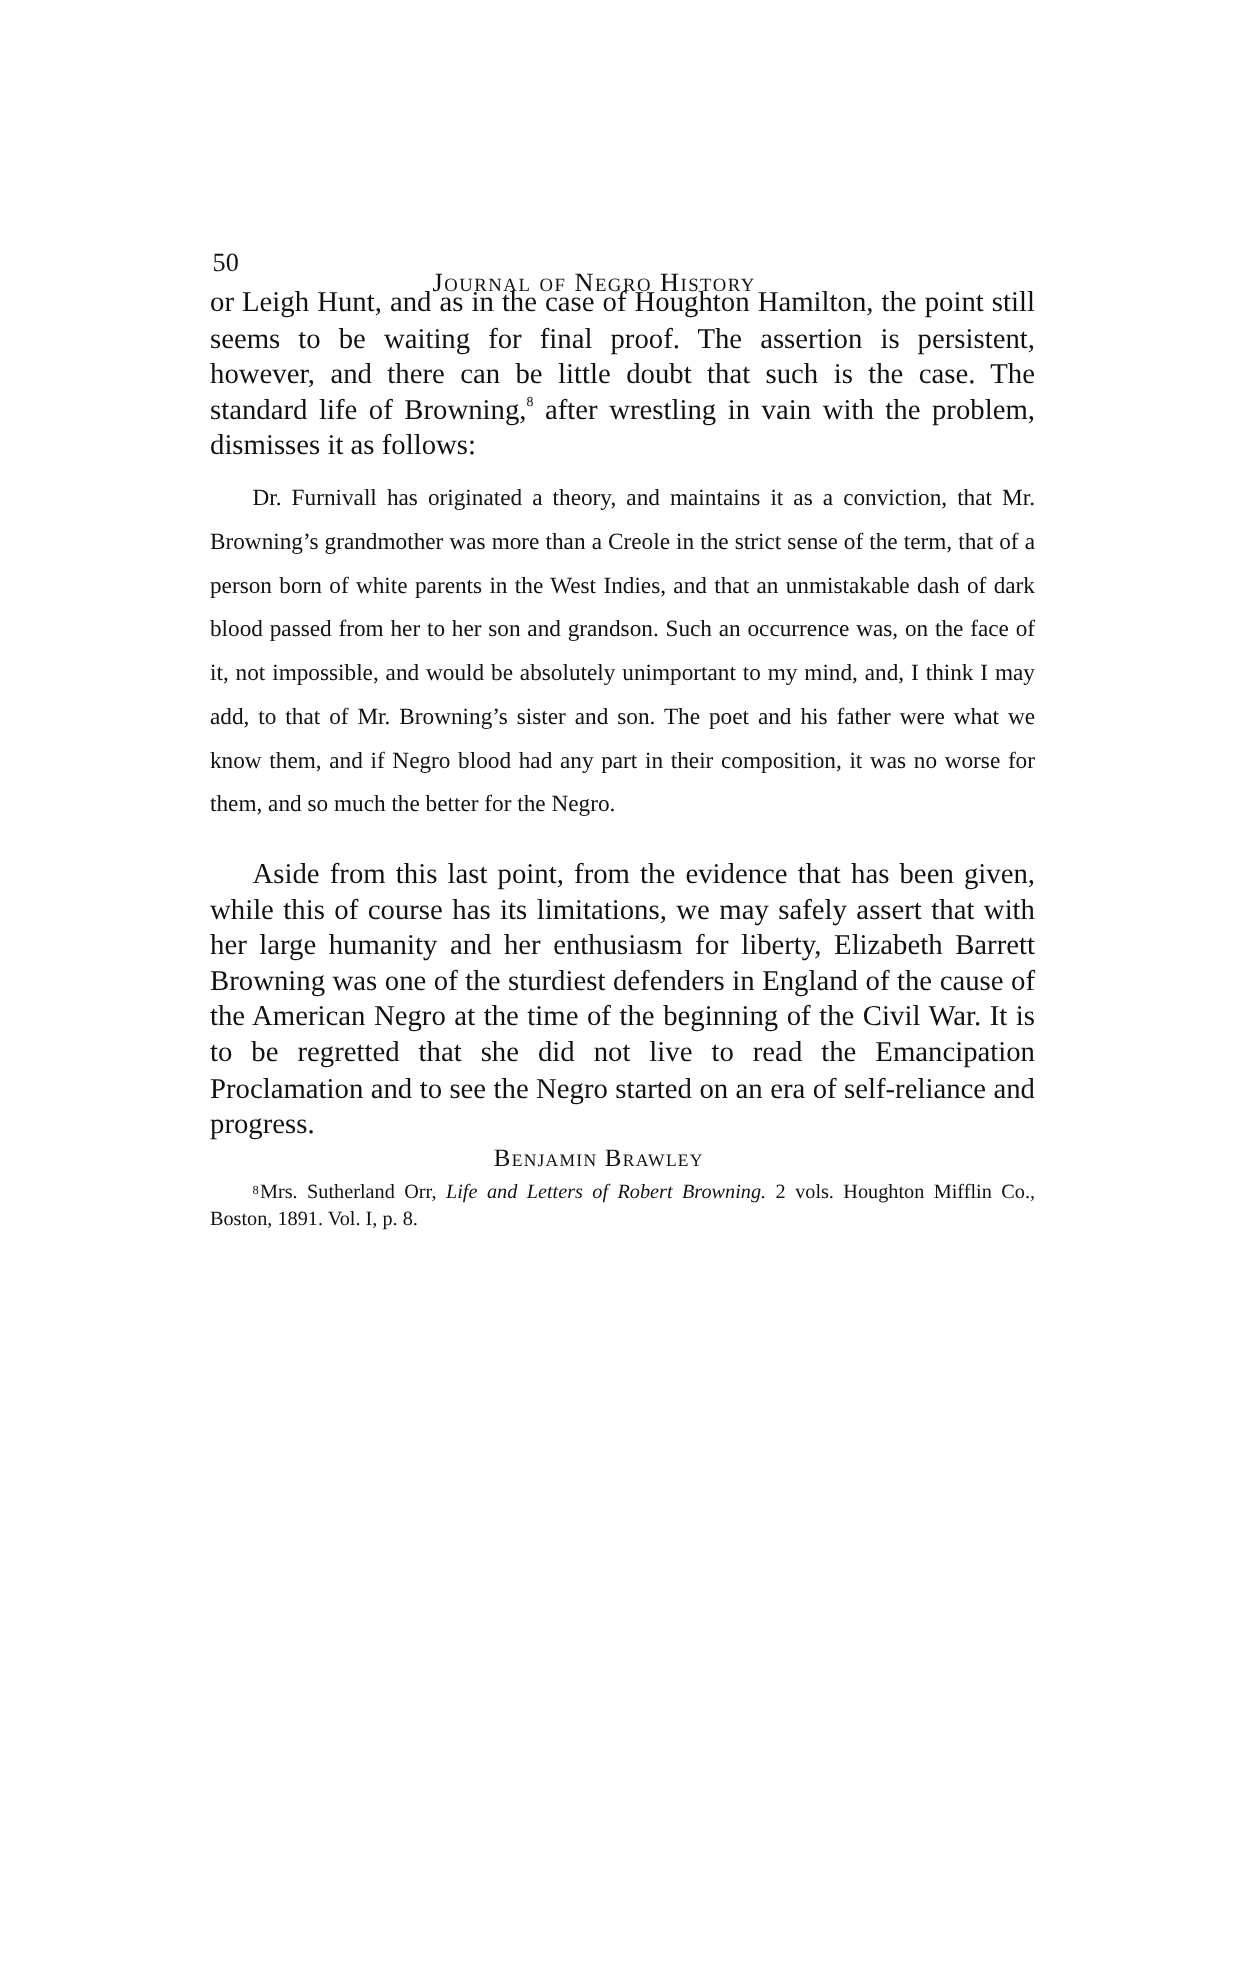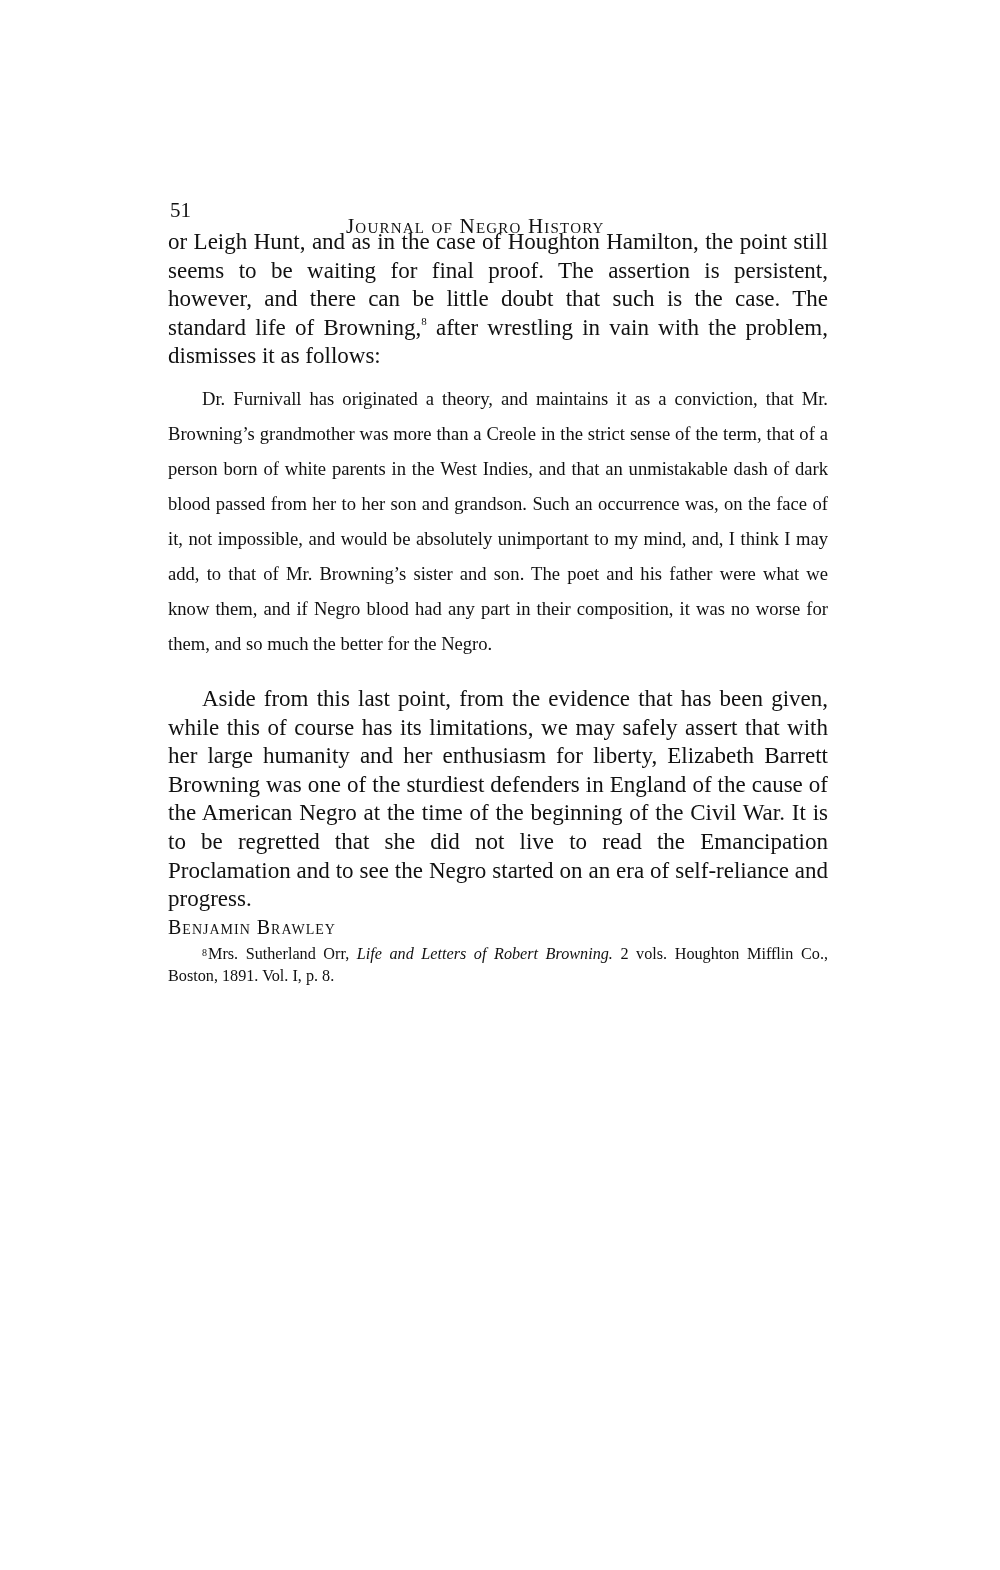--- a/index.html
+++ b/index.html
@@ -61,21 +61,21 @@
       line-height: 35px;
       text-align: justify;
       margin: 10px 0 0 0;
       text-indent: 34px;
     }
     .p2 {
       margin-top: 24px;
       text-indent: 34px;
     }
     .signature {
-      text-align: left;
+      text-align: center;
       font-variant: small-caps;
       font-size: 20px;
       letter-spacing: 1px;
       margin-top: 0px;
       padding-right: 38px;
       line-height: 26px;
     }
     .footnote {
       font-size: 16.2px;
       line-height: 22px;
@@ -91,21 +91,21 @@
     .footnote i {
       font-style: italic;
     }
   </style>
 </head>
 <body>
 
 <div class="page">
 
   <div class="running-head">
-    <span class="page-number">51</span>
+    <span class="page-number">50</span>
     <span class="journal-title">Journal of Negro History</span>
   </div>
 
   <p class="body-text p1"><span>or Leigh Hunt, and as in the case of Houghton Hamilton, the point still seems to be waiting for final proof.  The as­sertion is persistent, however, and there can be little doubt that such is the case.  The standard life of Browning,</span><sup>8</sup><span> after wrestling in vain with the problem, dismisses it as follows:</span></p>
 
   <p class="quote">Dr. Furnivall has originated a theory, and maintains it as a conviction, that Mr. Browning’s grandmother was more than a Creole in the strict sense of the term, that of a person born of white parents in the West Indies, and that an unmistakable dash of dark blood passed from her to her son and grandson.  Such an occurrence was, on the face of it, not impossible, and would be ab­solutely unimportant to my mind, and, I think I may add, to that of Mr. Browning’s sister and son.  The poet and his father were what we know them, and if Negro blood had any part in their com­position, it was no worse for them, and so much the better for the Negro.</p>
 
   <p class="body-text p2">Aside from this last point, from the evidence that has been given, while this of course has its limitations, we may safely assert that with her large humanity and her enthu­siasm for liberty, Elizabeth Barrett Browning was one of the sturdiest defenders in England of the cause of the American Negro at the time of the beginning of the Civil War.  It is to be regretted that she did not live to read the Emancipation Proclamation and to see the Negro started on an era of self-reliance and progress.</p>
 
   <div class="signature">Benjamin Brawley</div>

